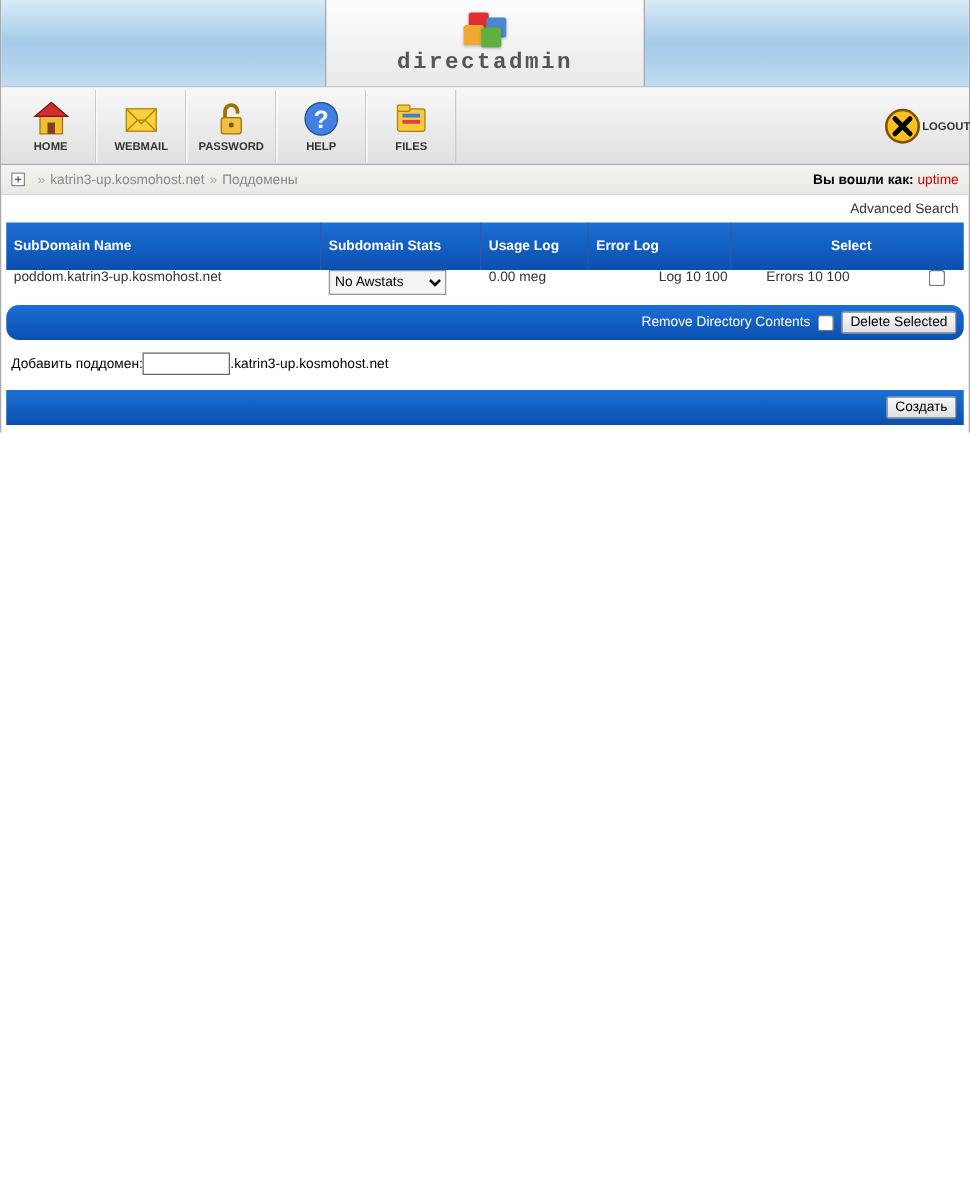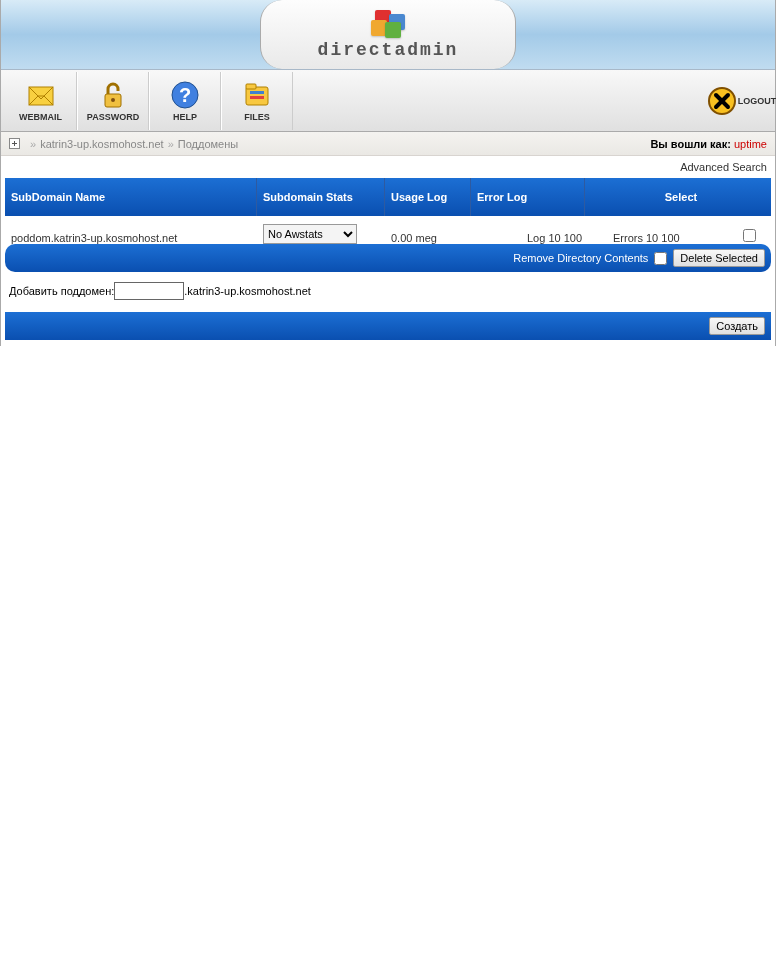--- a/index.html
+++ b/index.html
@@ -26,21 +26,20 @@
 }
 .logo-panel {
   width: 256px;
   background: linear-gradient(to bottom, #fdfdfd 0%, #e9e9e9 100%);
   border-left: 1px solid #aaa;
   border-right: 1px solid #aaa;
   display: flex;
   flex-direction: column;
   align-items: center;
   justify-content: center;
-  border-radius: 22px;
 }
 .logo-squares {
   width: 34px;
   height: 26px;
   position: relative;
   margin-bottom: 4px;
 }
 .sq { position: absolute; width: 16px; height: 16px; border-radius: 2px; box-shadow: 0 1px 2px rgba(0,0,0,0.2); }
 .sq1 { background: #e03030; left: 4px; top: 0; }
 .sq2 { background: #4a88d0; left: 18px; top: 4px; }
@@ -133,21 +132,21 @@
 }
 .col-name { width: 252px; }
 .col-stats { width: 128px; }
 .col-bw { width: 136px; }
 .col-log { width: 86px; }
 .col-err { width: 114px; }
 .col-sel { flex: 1; text-align: center; border-right: none !important; justify-content: center; }
 .tbl-row {
   display: flex;
   height: 28px;
-  align-items: flex-end;
+  align-items: flex-start;
   background: #fff;
   color: #333;
 }
 .tbl-row > div { padding-left: 6px; }
 .stats-select {
   font-size: 11px;
   width: 94px;
   border: 1px solid #999;
   background: #f4f4f4;
   height: 20px;
@@ -210,20 +209,30 @@
         <div class="sq sq1"></div>
           <div class="sq sq2"></div>
           <div class="sq sq3"></div>
           <div class="sq sq4"></div>
       </div>
       <div class="logo-text">directadmin</div>
     </div>
   </div>
 
   <div class="toolbar">
+    <div class="toolbar-item">
+      <div class="toolbar-icon">
+        <svg width="32" height="32" viewBox="0 0 32 32">
+            <polygon points="16,3 29,14 25,14 25,28 7,28 7,14 3,14" fill="#f0c030" stroke="#b07000" stroke-width="1"></polygon>
+            <polygon points="16,3 29,14 3,14" fill="#d03030" stroke="#801010" stroke-width="1"></polygon>
+            <rect x="13" y="19" width="6" height="9" fill="#804020"></rect>
+          </svg>
+      </div>
+      <div class="toolbar-label">HOME</div>
+    </div>
     <div class="toolbar-item">
       <div class="toolbar-icon">
         <svg width="32" height="32" viewBox="0 0 32 32">
             <rect x="4" y="8" width="24" height="18" fill="#f8d040" stroke="#b08000" stroke-width="1"></rect>
             <polyline points="4,8 16,20 28,8" fill="none" stroke="#b08000" stroke-width="1"></polyline>
             <polyline points="4,26 13,17 19,17 28,26" fill="none" stroke="#b08000" stroke-width="1"></polyline>
           </svg>
       </div>
       <div class="toolbar-label">WEBMAIL</div>
     </div>

